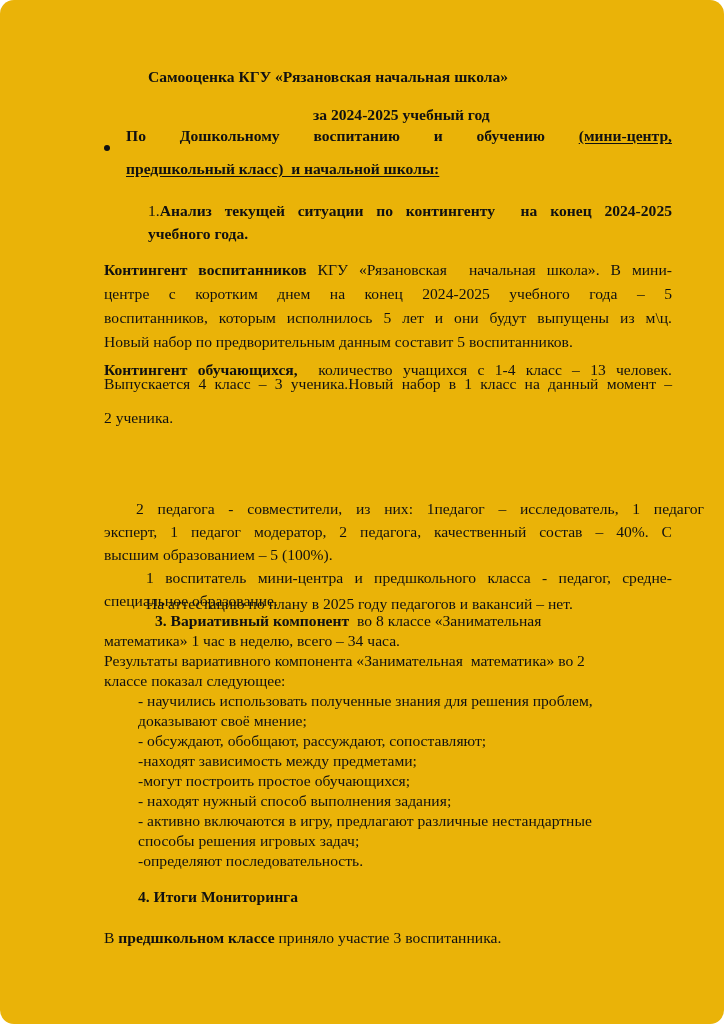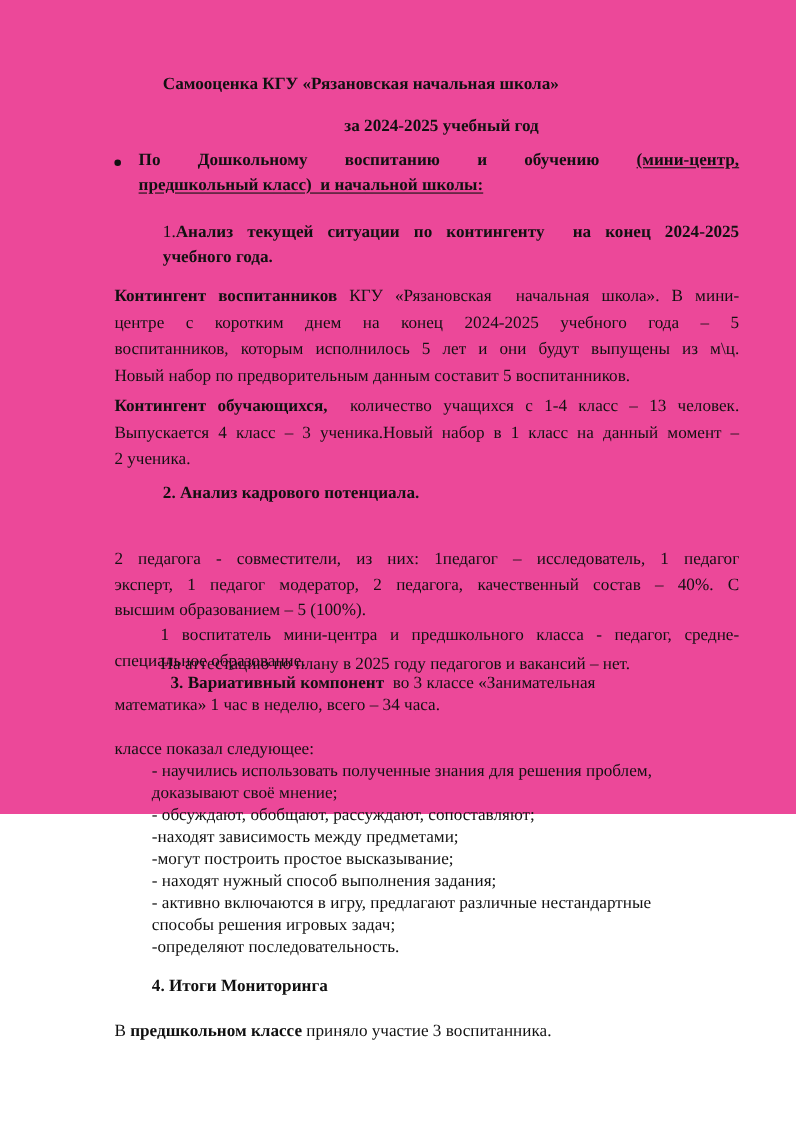--- a/index.html
+++ b/index.html
@@ -1,34 +1,34 @@
 <!DOCTYPE html>
 <html><head>
 <meta charset="utf-8">
 <style>
   html, body { margin: 0; padding: 0; background: #ffffff; }
   body { width: 724px; height: 1024px; position: relative; overflow: hidden;
          font-family: "Liberation Serif", serif; color: #111; font-size: 15.6px; }
-  .page { position: absolute; left: 0; top: 0; width: 724px; height: 740px; background: #ec4899; }
+  .page { position: absolute; left: 0; top: 0; width: 724px; height: 1024px; background: #eab308; border-radius: 14px; }
   .ab { position: absolute; white-space: nowrap; line-height: 1; }
   .b { font-weight: bold; }
   .u { text-decoration: underline; text-underline-offset: 2px; }
   .just { position: absolute; left: 104px; width: 568px; text-align: justify; text-align-last: justify; white-space: normal; line-height: 1; }
   .bullet { position: absolute; left: 104px; top: 145px; width: 6px; height: 6px; border-radius: 50%; background: #111; }
 </style>
 </head>
 <body>
 
 <div class="page">
 
   <div class="ab b" style="left:148px; top:69px;">Самооценка КГУ «Рязановская начальная школа»</div>
   <div class="ab b" style="left:313px; top:107px;">за 2024-2025 учебный год</div>
 
   <div class="bullet"></div>
-  <div class="ab b" style="left:126px; top:138px; width:546px; display:flex; justify-content:space-between;">
+  <div class="ab b" style="left:126px; top:128px; width:546px; display:flex; justify-content:space-between;">
     <span>По</span>
     <span>Дошкольному</span>
     <span>воспитанию</span>
     <span>и</span>
     <span>обучению</span>
     <span class="u">(мини-центр,</span>
   </div>
   <div class="ab b u" style="left:126px; top:161px; white-space:pre;">предшкольный класс)  и начальной школы:</div>
 
   <div class="ab" style="left:148px; top:203px; width:524px; display:flex;">
@@ -36,40 +36,40 @@
     <span class="b" style="flex:1; text-align:justify; text-align-last:justify; white-space:pre;">Анализ текущей ситуации по контингенту  на конец 2024-2025</span>
   </div>
   <div class="ab b" style="left:148px; top:226px;text-align:right;">учебного года.</div>
 
   <div class="just" style="top:262px; white-space:pre;"><span class="b">Контингент воспитанников</span><span> КГУ «Рязановская  начальная школа». В мини-</span></div>
   <div class="just" style="top:286px;">центре с коротким днем на конец 2024-2025 учебного года – 5</div>
   <div class="just" style="top:310px;">воспитанников, которым исполнилось 5 лет и они будут выпущены из м\ц.</div>
   <div class="ab" style="left:104px; top:334px;">Новый набор по предворительным данным составит 5 воспитанников.</div>
 
   <div class="just" style="top:362px; white-space:pre;"><span class="b">Контингент обучающихся,</span><span>  количество учащихся с 1-4 класс – 13 человек.</span></div>
-  <div class="just" style="top:386px;">Выпускается 4 класс – 3 ученика.Новый набор в 1 класс на данный момент –</div>
+  <div class="just" style="top:376px;">Выпускается 4 класс – 3 ученика.Новый набор в 1 класс на данный момент –</div>
   <div class="ab" style="left:104px; top:410px;">2 ученика.</div>
 
-  <div class="ab b" style="left:148px; top:441px;">2. Анализ кадрового потенциала.</div>
-  <div class="just" style="top:501px;">2 педагога - совместители, из них: 1педагог – исследователь, 1 педагог</div>
+  <div class="just" style="top:501px;margin-left:32px;">2 педагога - совместители, из них: 1педагог – исследователь, 1 педагог</div>
   <div class="just" style="top:524px;">эксперт, 1 педагог модератор, 2 педагога, качественный состав – 40%. С</div>
   <div class="ab" style="left:104px; top:547px;">высшим образованием – 5 (100%).</div>
   <div class="just" style="left:146px; width:526px; top:570px;">1 воспитатель мини-центра и предшкольного класса - педагог, средне-</div>
   <div class="ab" style="left:104px; top:593px;">специальное образование.</div>
   <div class="ab" style="left:146px; top:594px; top:596px;">На аттестацию по плану в 2025 году педагогов и вакансий – нет.</div>
 
-  <div class="ab" style="left:155px; top:613px; white-space:pre;"><span class="b">3. Вариативный компонент</span><span>  во 3 классе «Занимательная</span></div>
+  <div class="ab" style="left:155px; top:613px; white-space:pre;"><span class="b">3. Вариативный компонент</span><span>  во 8 классе «Занимательная</span></div>
   <div class="ab" style="left:104px; top:633px;">математика» 1 час в неделю, всего – 34 часа.</div>
+  <div class="ab" style="left:104px; top:653px; white-space:pre;">Результаты вариативного компонента «Занимательная  математика» во 2</div>
   <div class="ab" style="left:104px; top:673px;text-align:center;">классе показал следующее:</div>
 
   <div class="ab" style="left:138px; top:693px;">- научились использовать полученные знания для решения проблем,</div>
   <div class="ab" style="left:138px; top:713px;">доказывают своё мнение;</div>
   <div class="ab" style="left:138px; top:733px;">- обсуждают, обобщают, рассуждают, сопоставляют;</div>
   <div class="ab" style="left:138px; top:753px;">-находят зависимость между предметами;</div>
-  <div class="ab" style="left:138px; top:773px;">-могут построить простое высказывание;</div>
+  <div class="ab" style="left:138px; top:773px;">-могут построить простое обучающихся;</div>
   <div class="ab" style="left:138px; top:793px;">- находят нужный способ выполнения задания;</div>
   <div class="ab" style="left:138px; top:813px;">- активно включаются в игру, предлагают различные нестандартные</div>
   <div class="ab" style="left:138px; top:833px;">способы решения игровых задач;</div>
   <div class="ab" style="left:138px; top:853px;">-определяют последовательность.</div>
 
   <div class="ab b" style="left:138px; top:889px;">4. Итоги Мониторинга</div>
   <div class="ab" style="left:104px; top:930px; white-space:pre;"><span>В </span><span class="b">предшкольном классе</span><span> приняло участие 3 воспитанника.</span></div>
 
 </div>
 

